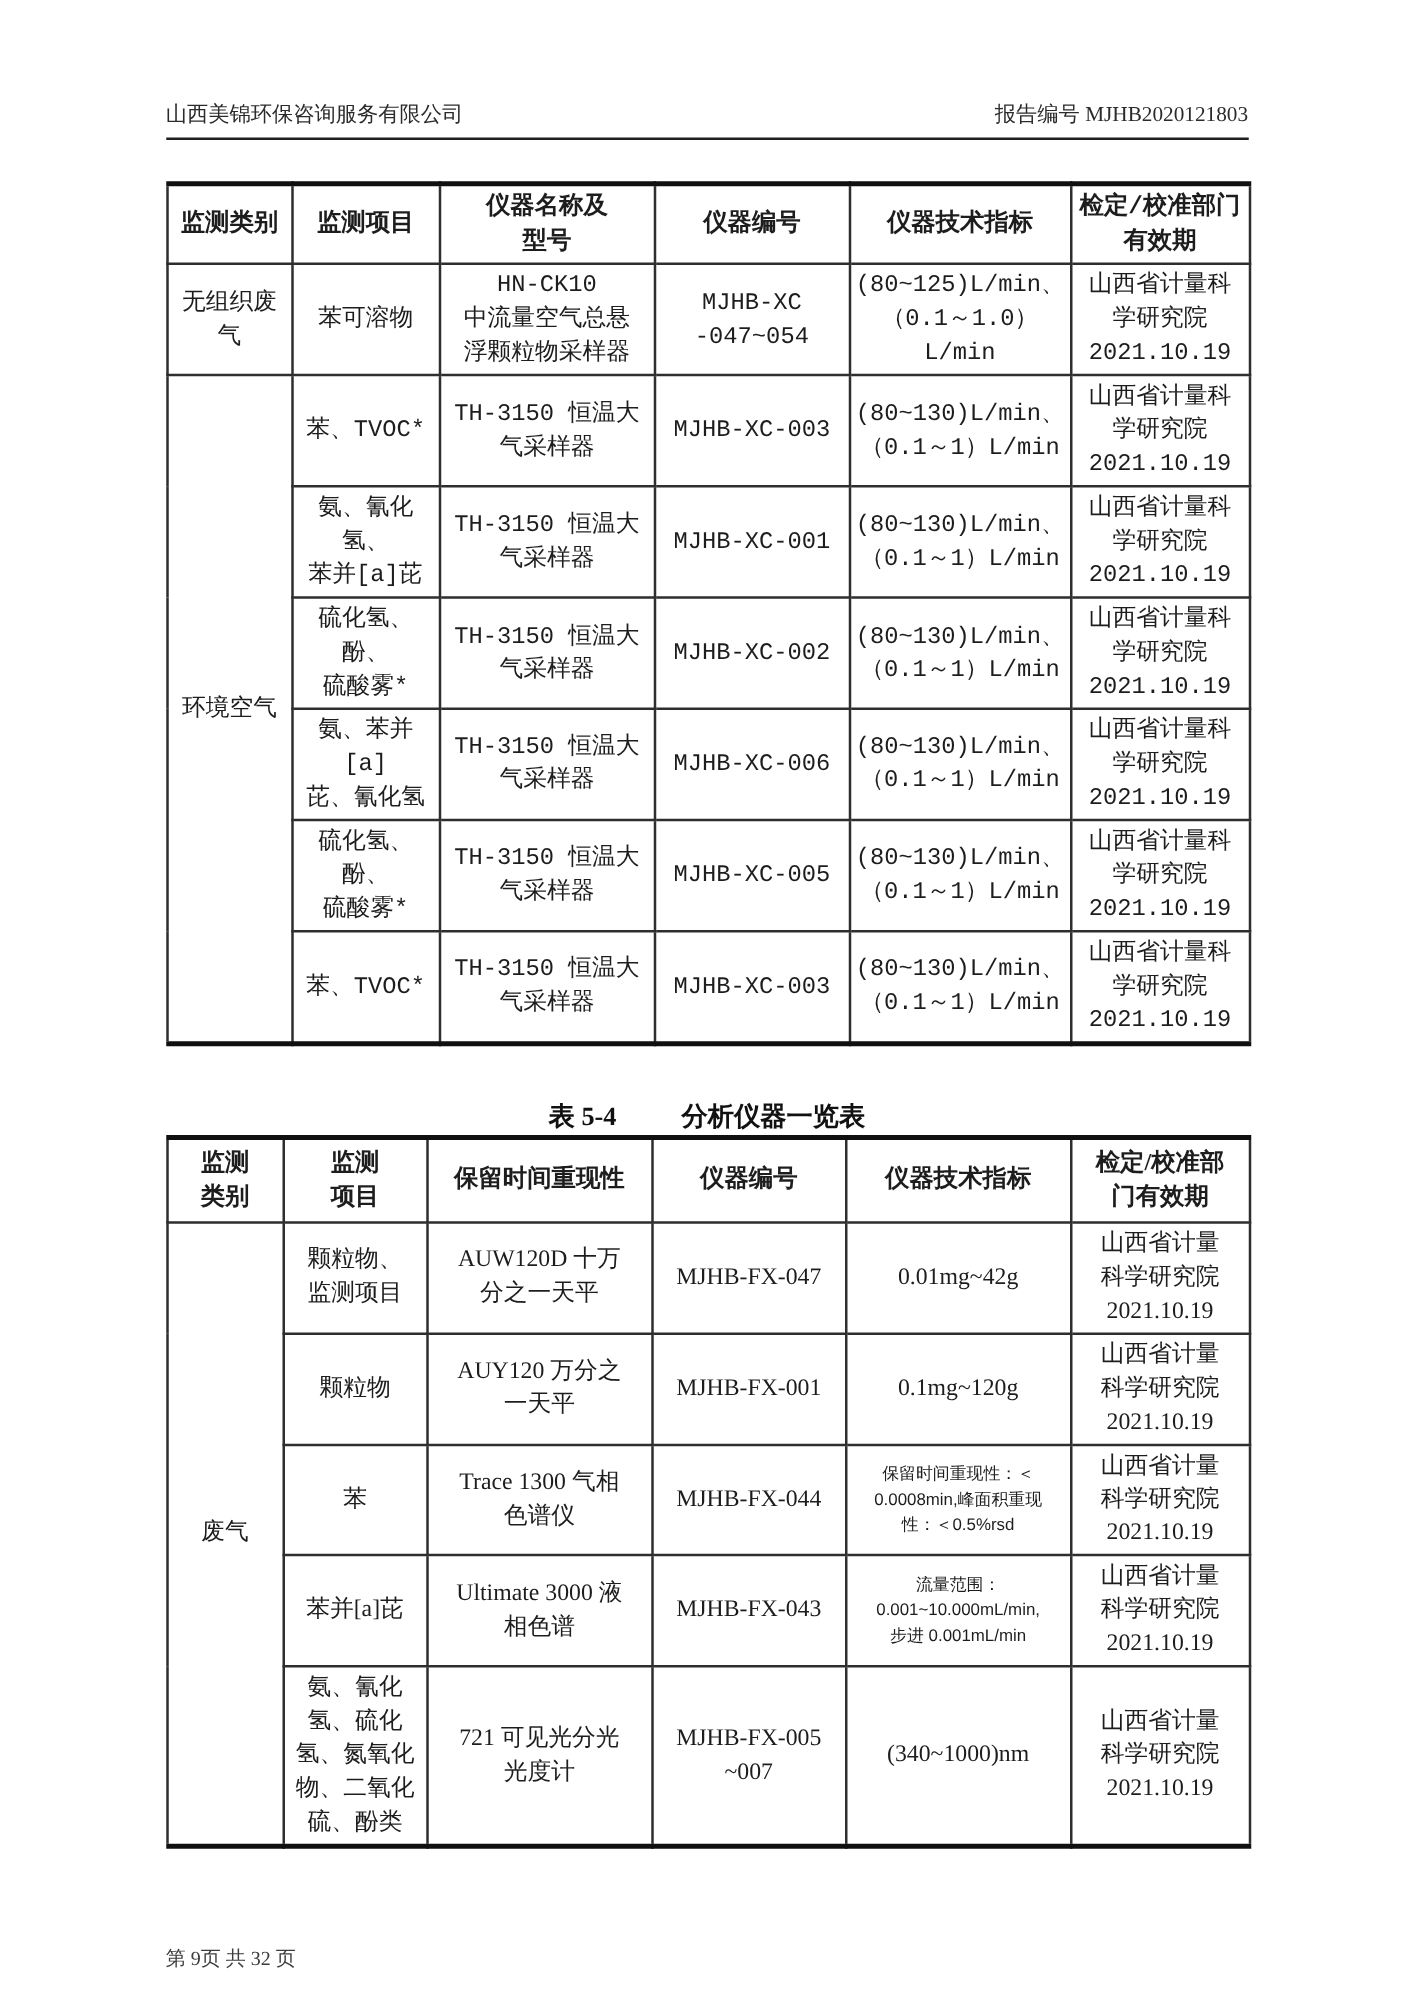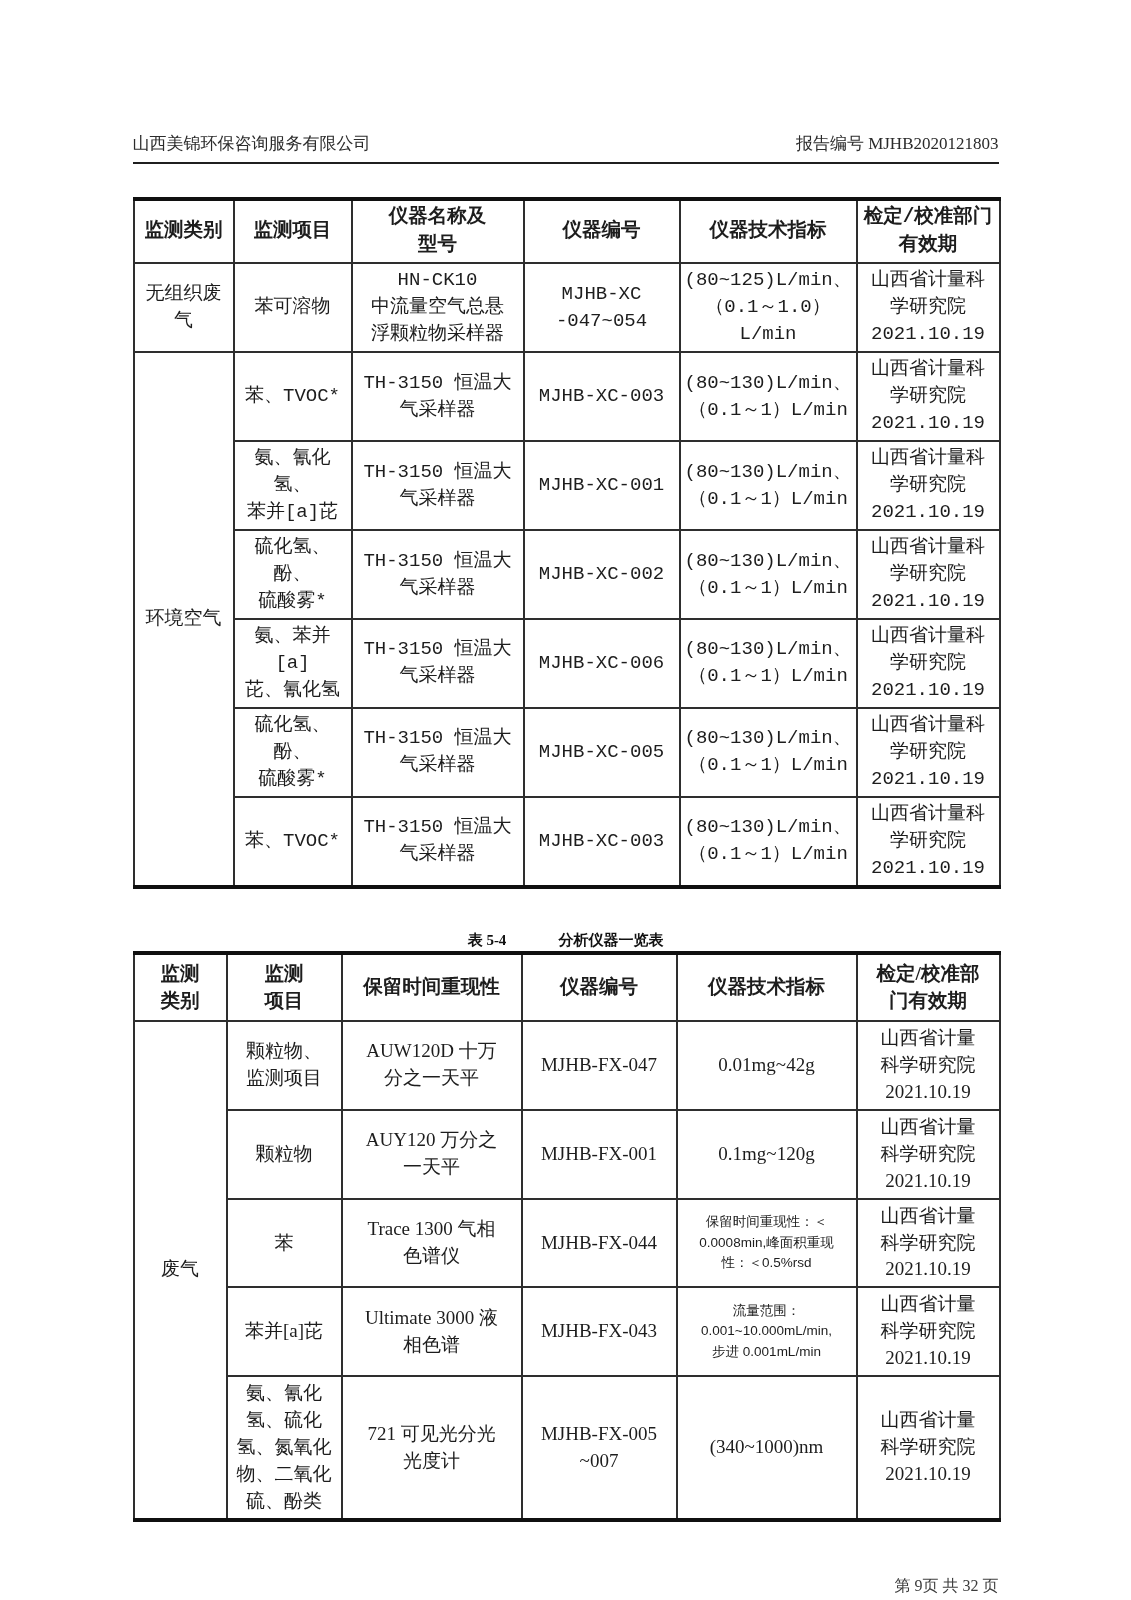--- a/index.html
+++ b/index.html
@@ -13,29 +13,28 @@
     font-family: "Liberation Serif", "DejaVu Serif", serif;
     color: #1d1d1d;
     overflow: hidden;
   }
   .page {
     width: 866px;
     margin: 0 auto;
   }
   
   .page-header {
-    padding-top: 120px;
+    padding-top: 80px;
     display: flex;
     justify-content: space-between;
     align-items: flex-end;
     font-size: 17px;
     color: #2b2b2b;
     border-bottom: 2px solid #1f1f1f;
     padding-bottom: 7px;
-    margin-top: 12px;
   }
   
   table {
     border-collapse: collapse;
     table-layout: fixed;
     width: 866px;
   }
   table.t1 { margin-top: 33px; font-family: Liberation Mono, monospace; }
   table.t2 { margin-top: 1px; }
   th, td {
@@ -62,29 +61,29 @@
   .t2 tr.rc { height: 131px; }
   td.spec-small {
     font-family: Liberation Sans, sans-serif;
     font-size: 13.5px;
     line-height: 1.55;
   }
   
   .table-title {
     margin-top: 42px;
     text-align: center;
-    font-size: 15px;
+    font-size: 21px;
     font-weight: bold;
     color: #111;
   }
   .table-title .gap { display: inline-block; width: 52px; }
   
   .page-footer {
-    margin-top: 54px;
-    text-align: right;
+    margin-top: 78px;
+    text-align: left;
     font-size: 16px;
     color: #3c3c3c;
   }
 </style>
 </head>
 <body>
 
 <div class="page">
 
   <div class="page-header">

